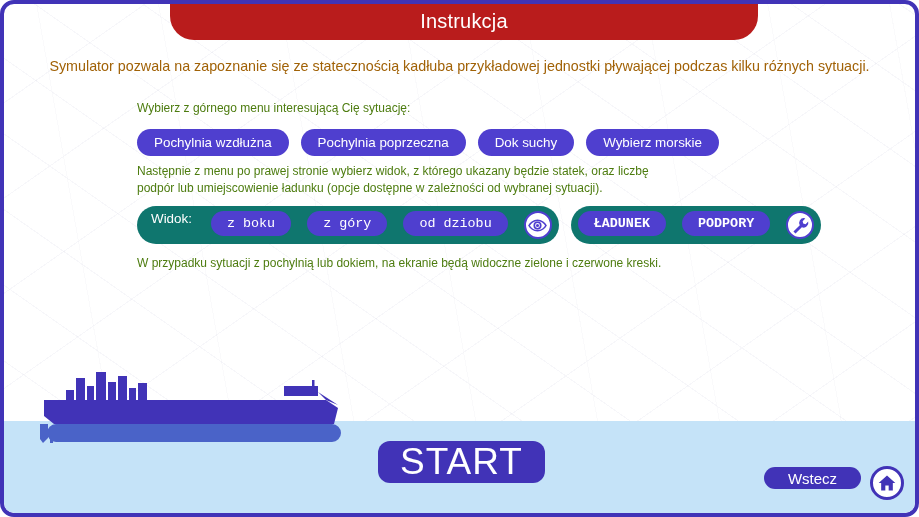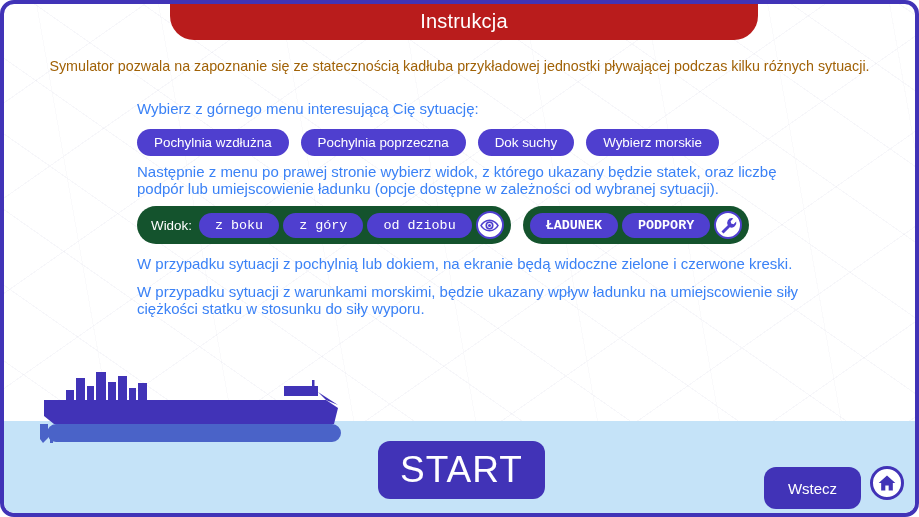--- a/index.html
+++ b/index.html
@@ -30,36 +30,36 @@
   }
   #header-tab .title{color:#fff;font-size:20px;letter-spacing:.2px;}
 
   
   #intro{
     position:absolute;left:0;right:0;top:54px;text-align:center;
     font-size:14.3px;color:#a16207;z-index:4;
   }
 
   #content{position:absolute;left:133px;top:96px;width:700px;z-index:4;}
-  .para{font-size:15px;color:#3b82f6;line-height:17px;}
+  .para{font-size:12px;color:#4d7c0f;line-height:17px;}
   .lead{margin:0 0 6px 0;}
 
   
   #situation-row{display:flex;gap:12px;margin:12px 0 7px 0;}
   .pill{
     background:#4f3fcf;color:#fff;border:none;border-radius:14px;
     font-family:inherit;font-size:13.4px;padding:6px 17px;line-height:15px;
     cursor:pointer;white-space:nowrap;
   }
 
   
   #toolbars{display:flex;gap:12px;margin:9px 0 11px 0;align-items:center;}
   .toolbar{
-    background:#14532d;border-radius:20px;padding:5px 7px;
-    display:flex;align-items:center;gap:4px;
+    background:#0f766e;border-radius:20px;padding:5px 7px;
+    display:flex;align-items:flex-start;gap:16px;
   }
   .toolbar .tb-label{color:#fff;font-size:13.4px;padding:0 3px 0 7px;white-space:nowrap;}
   .tb-btn{
     background:#4f3fcf;color:#fff;border:none;border-radius:13px;
     font-family:Liberation Mono, monospace;font-size:13.4px;padding:5px 16px;line-height:15px;
     cursor:pointer;white-space:nowrap;font-weight:bold;
   }
   .tb-btn.plain{font-weight:normal;}
   .circ-icon{
     width:28px;height:28px;border-radius:50%;background:#fff;
@@ -72,27 +72,27 @@
 
   
   #water{
     position:absolute;left:0;right:0;bottom:0;height:92px;
     background:#c5e3f8;border-radius:0 0 10px 10px;z-index:2;
   }
   #ship{position:absolute;left:22px;bottom:66px;z-index:3;}
 
   
   #start-button{
-    position:absolute;left:374px;top:437px;width:167px;height:58px;
+    position:absolute;left:374px;top:437px;width:167px;height:42px;
     background:#4133b7;color:#fff;border:none;border-radius:12px;
     font-family:inherit;font-size:37px;letter-spacing:1px;cursor:pointer;
     display:flex;align-items:center;justify-content:center;z-index:6;
   }
   #back-button{
-    position:absolute;left:760px;top:463px;width:97px;height:42px;
+    position:absolute;left:760px;top:463px;width:97px;height:22px;
     background:#4133b7;color:#fff;border:none;border-radius:12px;
     font-family:inherit;font-size:15px;cursor:pointer;
     display:flex;align-items:center;justify-content:center;z-index:6;
   }
   #home-button{
     position:absolute;left:866px;top:462px;width:34px;height:34px;
     border-radius:50%;background:#fff;border:3px solid #4133b7;box-sizing:border-box;
     display:flex;align-items:center;justify-content:center;cursor:pointer;z-index:6;
   }
 </style>
@@ -148,24 +148,20 @@
           </svg>
         </span>
       </div>
 
     </div>
 
     <div class="txtblock">
       <div class="para">W przypadku sytuacji z pochylnią lub dokiem, na ekranie będą widoczne zielone i czerwone kreski.</div>
     </div>
 
-    <div class="txtblock">
-      <div class="para">W przypadku sytuacji z warunkami morskimi, będzie ukazany wpływ ładunku na umiejscowienie siły</div>
-      <div class="para">ciężkości statku w stosunku do siły wyporu.</div>
-    </div>
 
 
   </div>
 
   <div id="water"></div>
 
   <svg id="ship" width="330" height="75" viewBox="0 0 330 75">
 
     <g fill="#4133b7">
       <rect x="40" y="18" width="8" height="10"></rect>

